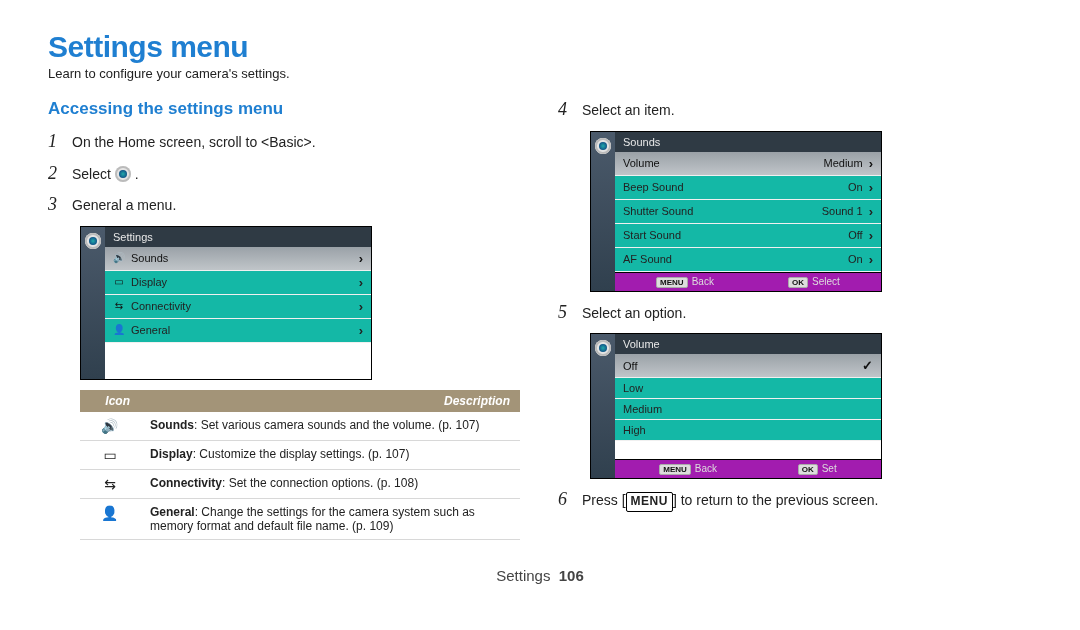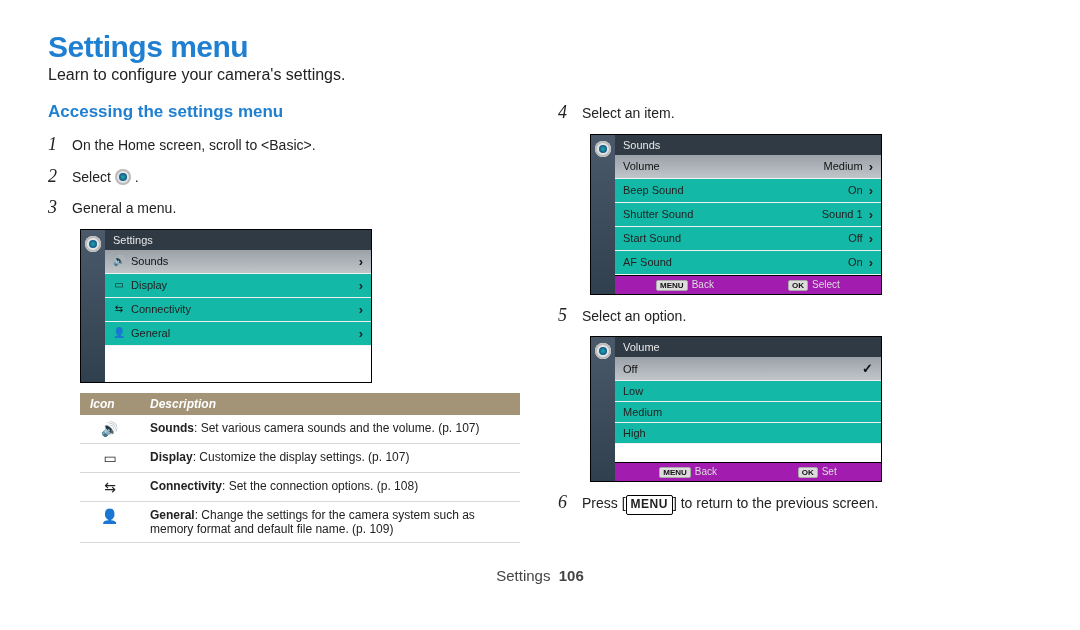--- a/index.html
+++ b/index.html
@@ -18,21 +18,21 @@
     box-sizing: border-box;
   }
   h1.title {
     color: #1f7fd1;
     font-size: 30px;
     font-weight: 700;
     margin: 6px 0 2px 0;
     letter-spacing: -0.5px;
   }
   .subtitle {
-    font-size: 16px;
+    font-size: 13px;
     margin: 0 0 18px 0;
     color: #222;
   }
   .columns {
     display: flex;
     gap: 36px;
   }
   .col { flex: 1 1 50%; }
 
   h2.section {
@@ -158,21 +158,21 @@
     border-collapse: collapse;
     width: 440px;
     margin: 4px 0 0 32px;
     font-size: 12px;
   }
   table.desc th {
     background: #a39478;
     color: #fff;
     font-weight: 600;
     font-style: italic;
-    text-align: left;
+    text-align: right;
     padding: 4px 10px;
     border: none;
   }
   table.desc td {
     border-bottom: 1px solid #d8d8d8;
     padding: 6px 10px;
     vertical-align: top;
   }
   table.desc td:first-child { width: 40px; text-align:center;}
   .di { font-size:14px; }

